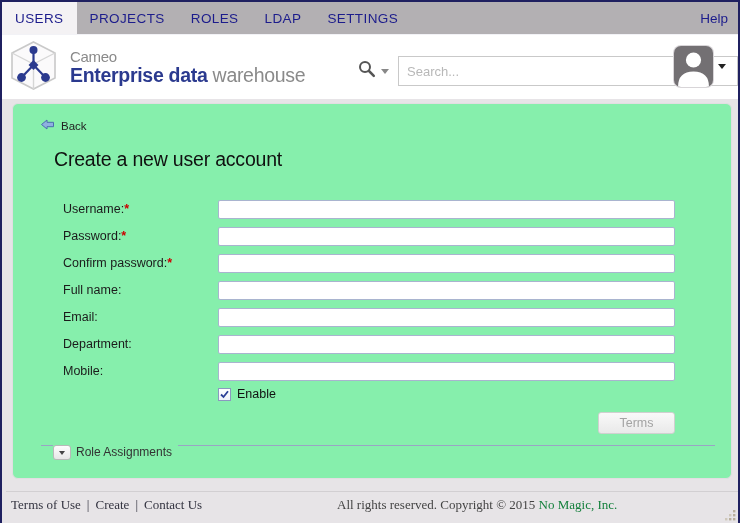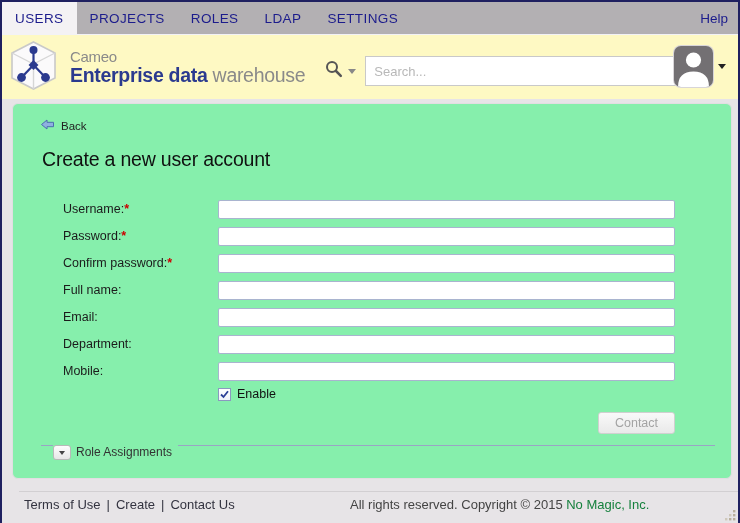--- a/index.html
+++ b/index.html
@@ -23,21 +23,21 @@
     display:flex; align-items:center; padding:0 13px;
     color:#1c1c8c; font-size:13.5px; letter-spacing:.4px; cursor:pointer;
   }
   .tab.active { background:#f4f2f4; }
   .nav-spacer { flex:1; }
   .help-link {
     align-self:center; padding:0 10px; color:#1c1c8c; font-size:13.5px; cursor:pointer;
   }
   
   .header {
-    height:64px; background:#fef9c3; display:flex; align-items:center; position:relative;
+    height:64px; background:#ffffff; display:flex; align-items:center; position:relative;justify-content:space-between;
   }
   .brand { display:flex; align-items:center; margin-left:8px; cursor:pointer; }
   .brand-text { margin-left:13px; line-height:1.04; letter-spacing:-.3px; }
   .brand-top { font-size:15px; color:#8a8a8a; }
   .brand-bottom { font-size:19.5px; }
   .brand-bold { color:#2b3a8f; font-weight:bold; }
   .brand-light { color:#8a8a8a; }
   .search-wrap { display:flex; align-items:center; margin-left:20px;margin-top:8px; }
   .icon-btn { display:flex; align-items:center; cursor:pointer; }
   .caret { width:0; height:0; border-left:4px solid transparent; border-right:4px solid transparent; border-top:5px solid #888; margin-left:5px; }
@@ -57,21 +57,21 @@
   
   .panel {
     position:absolute; left:10px; top:101px; width:720px; height:376px;
     background:#86efac; border:1px solid #e2dee2; border-radius:6px;
   }
   .back-link {
     position:absolute; left:28px; top:15px; display:flex; align-items:center; gap:7px;
     font-size:11.5px; color:#222; cursor:pointer;
   }
   .page-title {
-    position:absolute; left:29px; top:44px; margin:0;
+    position:absolute; left:41px; top:44px; margin:0;
     font-size:19.5px; font-weight:normal; color:#101010; letter-spacing:-.2px;
   }
   .frow { position:absolute; left:50px; height:20px; width:620px; }
   .frow label { position:absolute; left:0; top:2px; font-size:12.5px; color:#1b1b1b; }
   .req { color:#cc0000; font-weight:bold; }
   .frow input {
     position:absolute; left:155px; top:0; width:457px; height:19px;
     border:1px solid #a9b4cf; border-radius:2px; background:#fff;
     font-size:12px; padding:0 4px; font-family:"Liberation Sans", sans-serif;
   }
@@ -96,21 +96,21 @@
   .hline.short { width:12px; }
   .hline.long { flex:1; }
   .toggle-btn {
     width:18px; height:15px; border:1px solid #b9b9b9; border-radius:3px;
     background:linear-gradient(#fdfdfd,#e7e7e7);
     display:flex; align-items:center; justify-content:center; cursor:pointer; padding:0;
   }
   .toggle-btn .caret { margin:0; border-left-width:3.5px; border-right-width:3.5px; border-top:4px solid #444; }
   .role-label { font-size:12px; color:#333; padding:0 6px 0 5px; }
   
-  .footer { position:absolute; left:17px; right:0; bottom:0; height:43px; background:#e7e4e7; }
+  .footer { position:absolute; left:4px; right:0; bottom:0; height:43px; background:#e7e4e7;font-family:Liberation Serif, serif; }
   .footer-divider { position:absolute; left:0; right:0; top:11px; height:1px; background:#d2cfd2; }
   .footer-links {
     position:absolute; left:5px; top:17px; font-size:13px; color:#333340; display:flex; gap:6px;
   }
   .footer-links .flink { cursor:pointer; }
   .footer-sep { color:#333340; }
   .copyright { position:absolute; left:331px; top:17px; font-size:13px; color:#444; }
   .company-link { color:#15803d; cursor:pointer; }
   .resize-grip { position:absolute; right:2px; bottom:2px; cursor:nwse-resize; line-height:0; }
 </style>
@@ -221,21 +221,21 @@
 
     <div class="check-row">
       <span class="checkbox" role="checkbox" aria-checked="true">
         <svg width="9" height="9" viewBox="0 0 9 9">
           <path d="M1,4.5 L3.5,7 L8,1.2" fill="none" stroke="#2b3f96" stroke-width="1.8"></path>
         </svg>
       </span>
       <span class="check-label">Enable</span>
     </div>
 
-    <button class="create-btn">Contact</button>
+    <button class="create-btn">Terms</button>
 
     <div class="role-bar">
       <span class="hline short"></span>
       <button class="toggle-btn">
         <span class="caret"></span>
       </button>
       <span class="role-label">Role Assignments</span>
       <span class="hline long"></span>
     </div>
 

